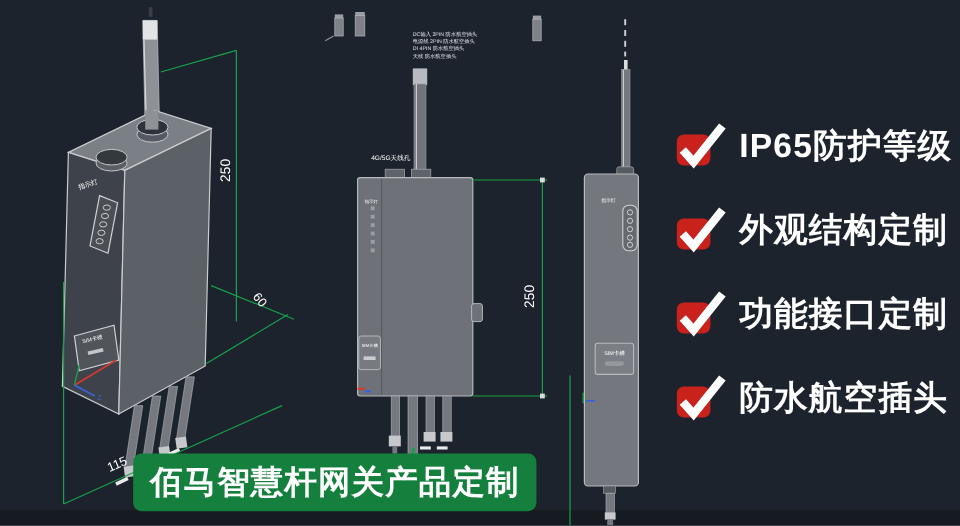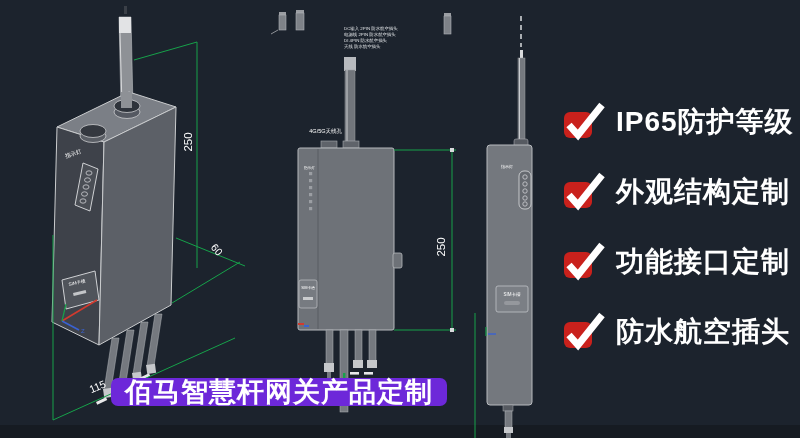--- a/index.html
+++ b/index.html
@@ -16,22 +16,22 @@
   .feature-row{
     display:flex;align-items:center;height:52px;margin-bottom:18px;position:relative;
   }
   .chk{width:44px;height:40px;flex:0 0 44px;margin-right:10px;overflow:visible;}
   .chk svg{overflow:visible;display:block;}
   .feature-label{
     color:#ffffff;font-size:28px;font-weight:bold;letter-spacing:1px;white-space:nowrap;
   }
   
   .banner{
-    position:absolute;left:111px;top:378px;width:336px;height:28px;z-index:3;
-    background:#6d28d9;border-radius:7px;
+    position:absolute;left:111px;top:378px;width:336px;height:48px;z-index:3;
+    background:#15803d;border-radius:7px;
     display:flex;align-items:center;justify-content:center;
   }
   .banner-label{color:#ffffff;font-size:27px;font-weight:bold;letter-spacing:1px;white-space:nowrap;}
   
   text{font-family:"Liberation Sans","DejaVu Sans",sans-serif;}
 </style>
 </head>
 <body>
 
 <div class="stage">

